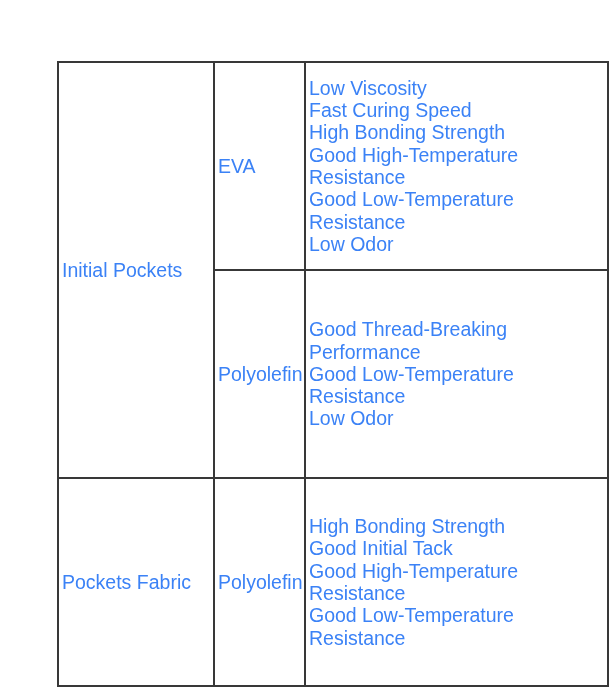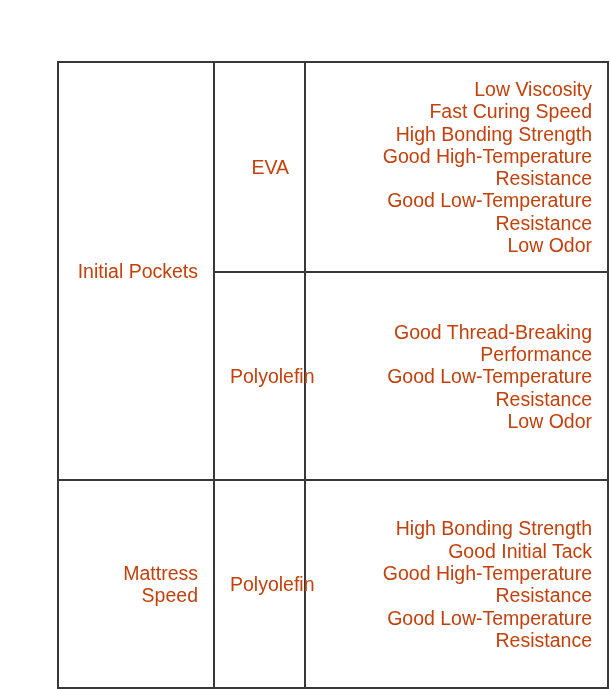--- a/index.html
+++ b/index.html
@@ -22,26 +22,26 @@
     position: absolute;
     left: 57px;
     top: 61px;
     width: 550px;
     height: 624px;
     border-collapse: collapse;
     table-layout: fixed;
   }
   table.props-table td {
     border: 2px solid #383838;
-    text-align: right;
+    text-align: left;
     vertical-align: middle;
-    padding: 15px;
+    padding: 3px;
     font-size: 19.5px;
     line-height: 22.3px;
-    color: #c2410c;
+    color: #3b82f6;
   }
   col.c-application { width: 156px; }
   col.c-material    { width: 91px;  }
   col.c-properties  { width: 303px; }
   tr.r { height: 208px; }
   td.properties-cell {
     white-space: pre-line;
   }
 </style>
 </head>
@@ -69,21 +69,21 @@
       </tr>
       <tr class="r">
         <td>Polyolefin</td>
         <td class="properties-cell">Good Thread-Breaking
 Performance
 Good Low-Temperature
 Resistance
 Low Odor</td>
       </tr>
       <tr class="r">
-        <td>Mattress Speed</td>
+        <td>Pockets Fabric</td>
         <td>Polyolefin</td>
         <td class="properties-cell">High Bonding Strength
 Good Initial Tack
 Good High-Temperature
 Resistance
 Good Low-Temperature
 Resistance</td>
       </tr>
     </tbody>
   </table>

